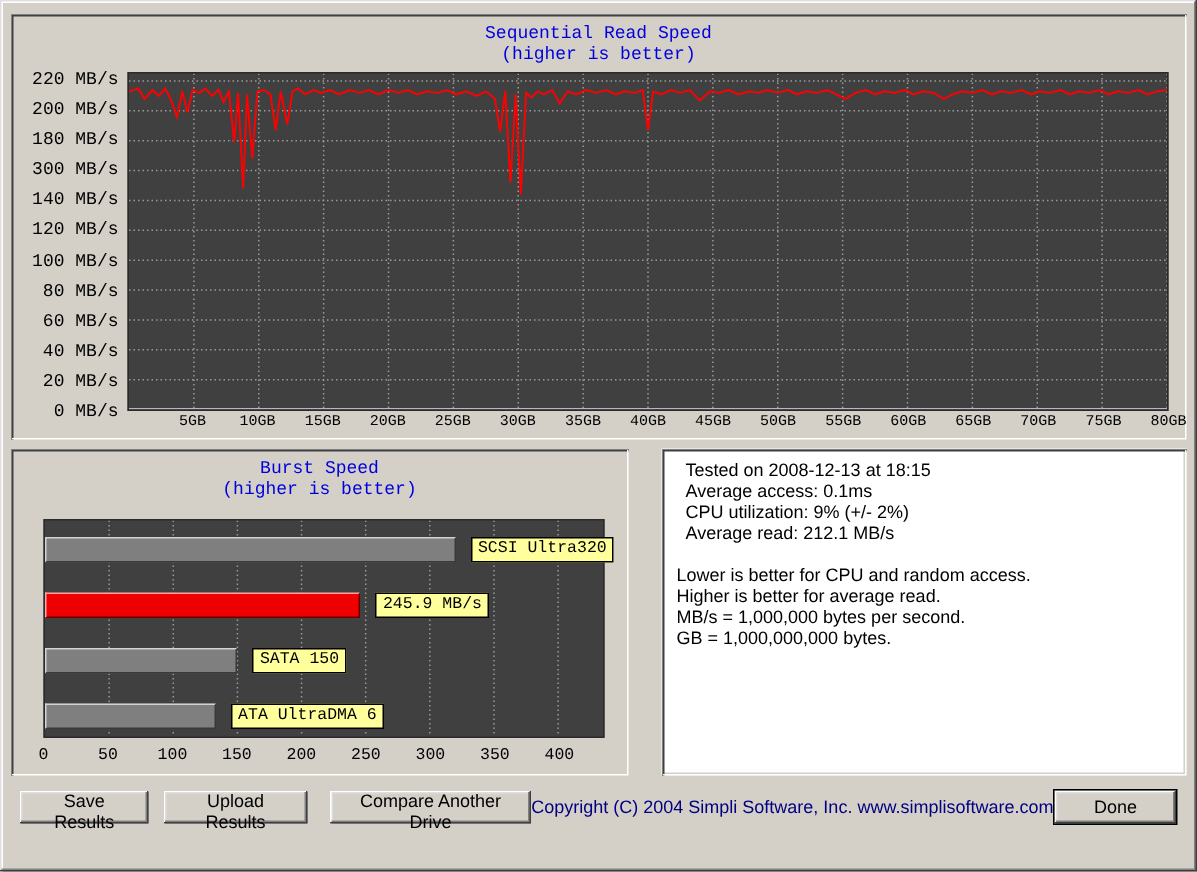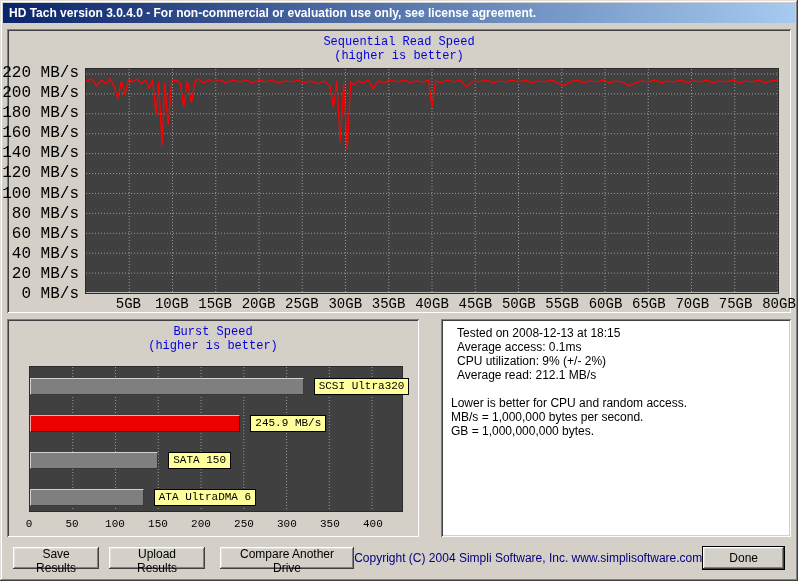--- a/index.html
+++ b/index.html
@@ -19,23 +19,23 @@
   .sunken{
     box-shadow: inset 1px 1px 0 #808080, inset -1px -1px 0 #ffffff,
                 inset 2px 2px 0 #404040, inset -2px -2px 0 #d4d0c8;
     background:#d4d0c8;box-sizing:border-box;font-family:Liberation Mono, monospace;
   }
   .chart-title,.chart-subtitle{text-align:center;color:#0000dd;height:14px;line-height:14px;font-size:12px;}
   
   .read-panel{height:284px;padding-top:6px;}
   .read-grid{display:grid;grid-template-columns:78px 1fr 12px;grid-template-rows:226px 16px;margin-top:5px;}
   .y-labels{grid-column:1;grid-row:1;position:relative;}
-  .ytick{position:absolute;right:6px;transform:translateY(-50%);font-size:16px;white-space:nowrap;}
+  .ytick{position:absolute;right:6px;transform:translateY(-50%);font-size:12px;white-space:nowrap;}
   .plot{grid-column:2;grid-row:1;position:relative;background:#404040;border:1px solid #2a2a2a;box-sizing:border-box;overflow:hidden;}
-  .x-labels{grid-column:2;grid-row:2;position:relative;font-size:14px;}
+  .x-labels{grid-column:2;grid-row:2;position:relative;font-size:10px;}
   .xtick{position:absolute;transform:translateX(-50%);top:2px;white-space:nowrap;}
   
   .bottom-row{display:flex;gap:22px;margin-top:6px;height:218px;}
   .burst-panel{width:412px;position:relative;padding-top:6px;flex:none;}
   .burst-plot{position:absolute;top:47px;left:22px;right:16px;height:146px;background:#404040;border:1px solid #2a2a2a;box-sizing:border-box;}
   .burst-xlabels{position:absolute;top:197px;left:22px;right:16px;height:14px;font-size:11px;}
   .bar{position:absolute;left:0;height:17px;box-sizing:border-box;
        border:1px solid;
        border-color:rgba(255,255,255,.65) rgba(0,0,0,.55) rgba(0,0,0,.55) rgba(255,255,255,.65);}
   .bar-label{position:absolute;border:1px solid #000;font-size:11px;line-height:13px;
@@ -56,35 +56,32 @@
   }
   .btn.default{border:1px solid #000;height:24px;padding:0 26px;}
   .gap-sm{margin-left:10px;}
   .gap-md{margin-left:15px;}
   .copyright{flex:1;text-align:center;color:#000080;font-size:12px;white-space:nowrap;}
 </style>
 </head>
 <body>
 
 <div class="window">
-  <div class="titlebar">
-    <span>HD Tach version 3.0.4.0  - For non-commercial or evaluation use only, see license agreement.</span>
-  </div>
 
   <div class="content">
 
     <div class="sunken read-panel">
       <div class="chart-title">Sequential Read Speed</div>
       <div class="chart-subtitle">(higher is better)</div>
       <div class="read-grid">
         <div class="y-labels" id="read-ylabels">
             <div class="ytick" style="top: 2.22222%;">220 MB/s</div>
             <div class="ytick" style="top: 11.1111%;">200 MB/s</div>
             <div class="ytick" style="top: 20%;">180 MB/s</div>
-            <div class="ytick" style="top: 28.8889%;">160 MB/s</div>
+            <div class="ytick" style="top: 28.8889%;">300 MB/s</div>
             <div class="ytick" style="top: 37.7778%;">140 MB/s</div>
             <div class="ytick" style="top: 46.6667%;">120 MB/s</div>
             <div class="ytick" style="top: 55.5556%;">100 MB/s</div>
             <div class="ytick" style="top: 64.4444%;">80 MB/s</div>
             <div class="ytick" style="top: 73.3333%;">60 MB/s</div>
             <div class="ytick" style="top: 82.2222%;">40 MB/s</div>
             <div class="ytick" style="top: 91.1111%;">20 MB/s</div>
             <div class="ytick" style="top: 100%;">0 MB/s</div>
           </div>
         <div class="plot" id="read-plot"><svg width="692" height="224">
@@ -169,20 +166,21 @@
 
       <div class="info-panel">
         <div class="info-details" id="info-details">
             <div>Tested on 2008-12-13 at 18:15</div>
             <div>Average access: 0.1ms</div>
             <div>CPU utilization: 9% (+/- 2%)</div>
             <div>Average read: 212.1 MB/s</div>
           </div>
         <div class="info-notes" id="info-notes">
             <div>Lower is better for CPU and random access.</div>
+            <div>Higher is better for average read.</div>
             <div>MB/s = 1,000,000 bytes per second.</div>
             <div>GB = 1,000,000,000 bytes.</div>
           </div>
       </div>
     </div>
 
     <div class="button-row">
       <button class="btn">Save Results</button>
       <button class="btn gap-sm">Upload Results</button>
       <button class="btn gap-md">Compare Another Drive</button>

